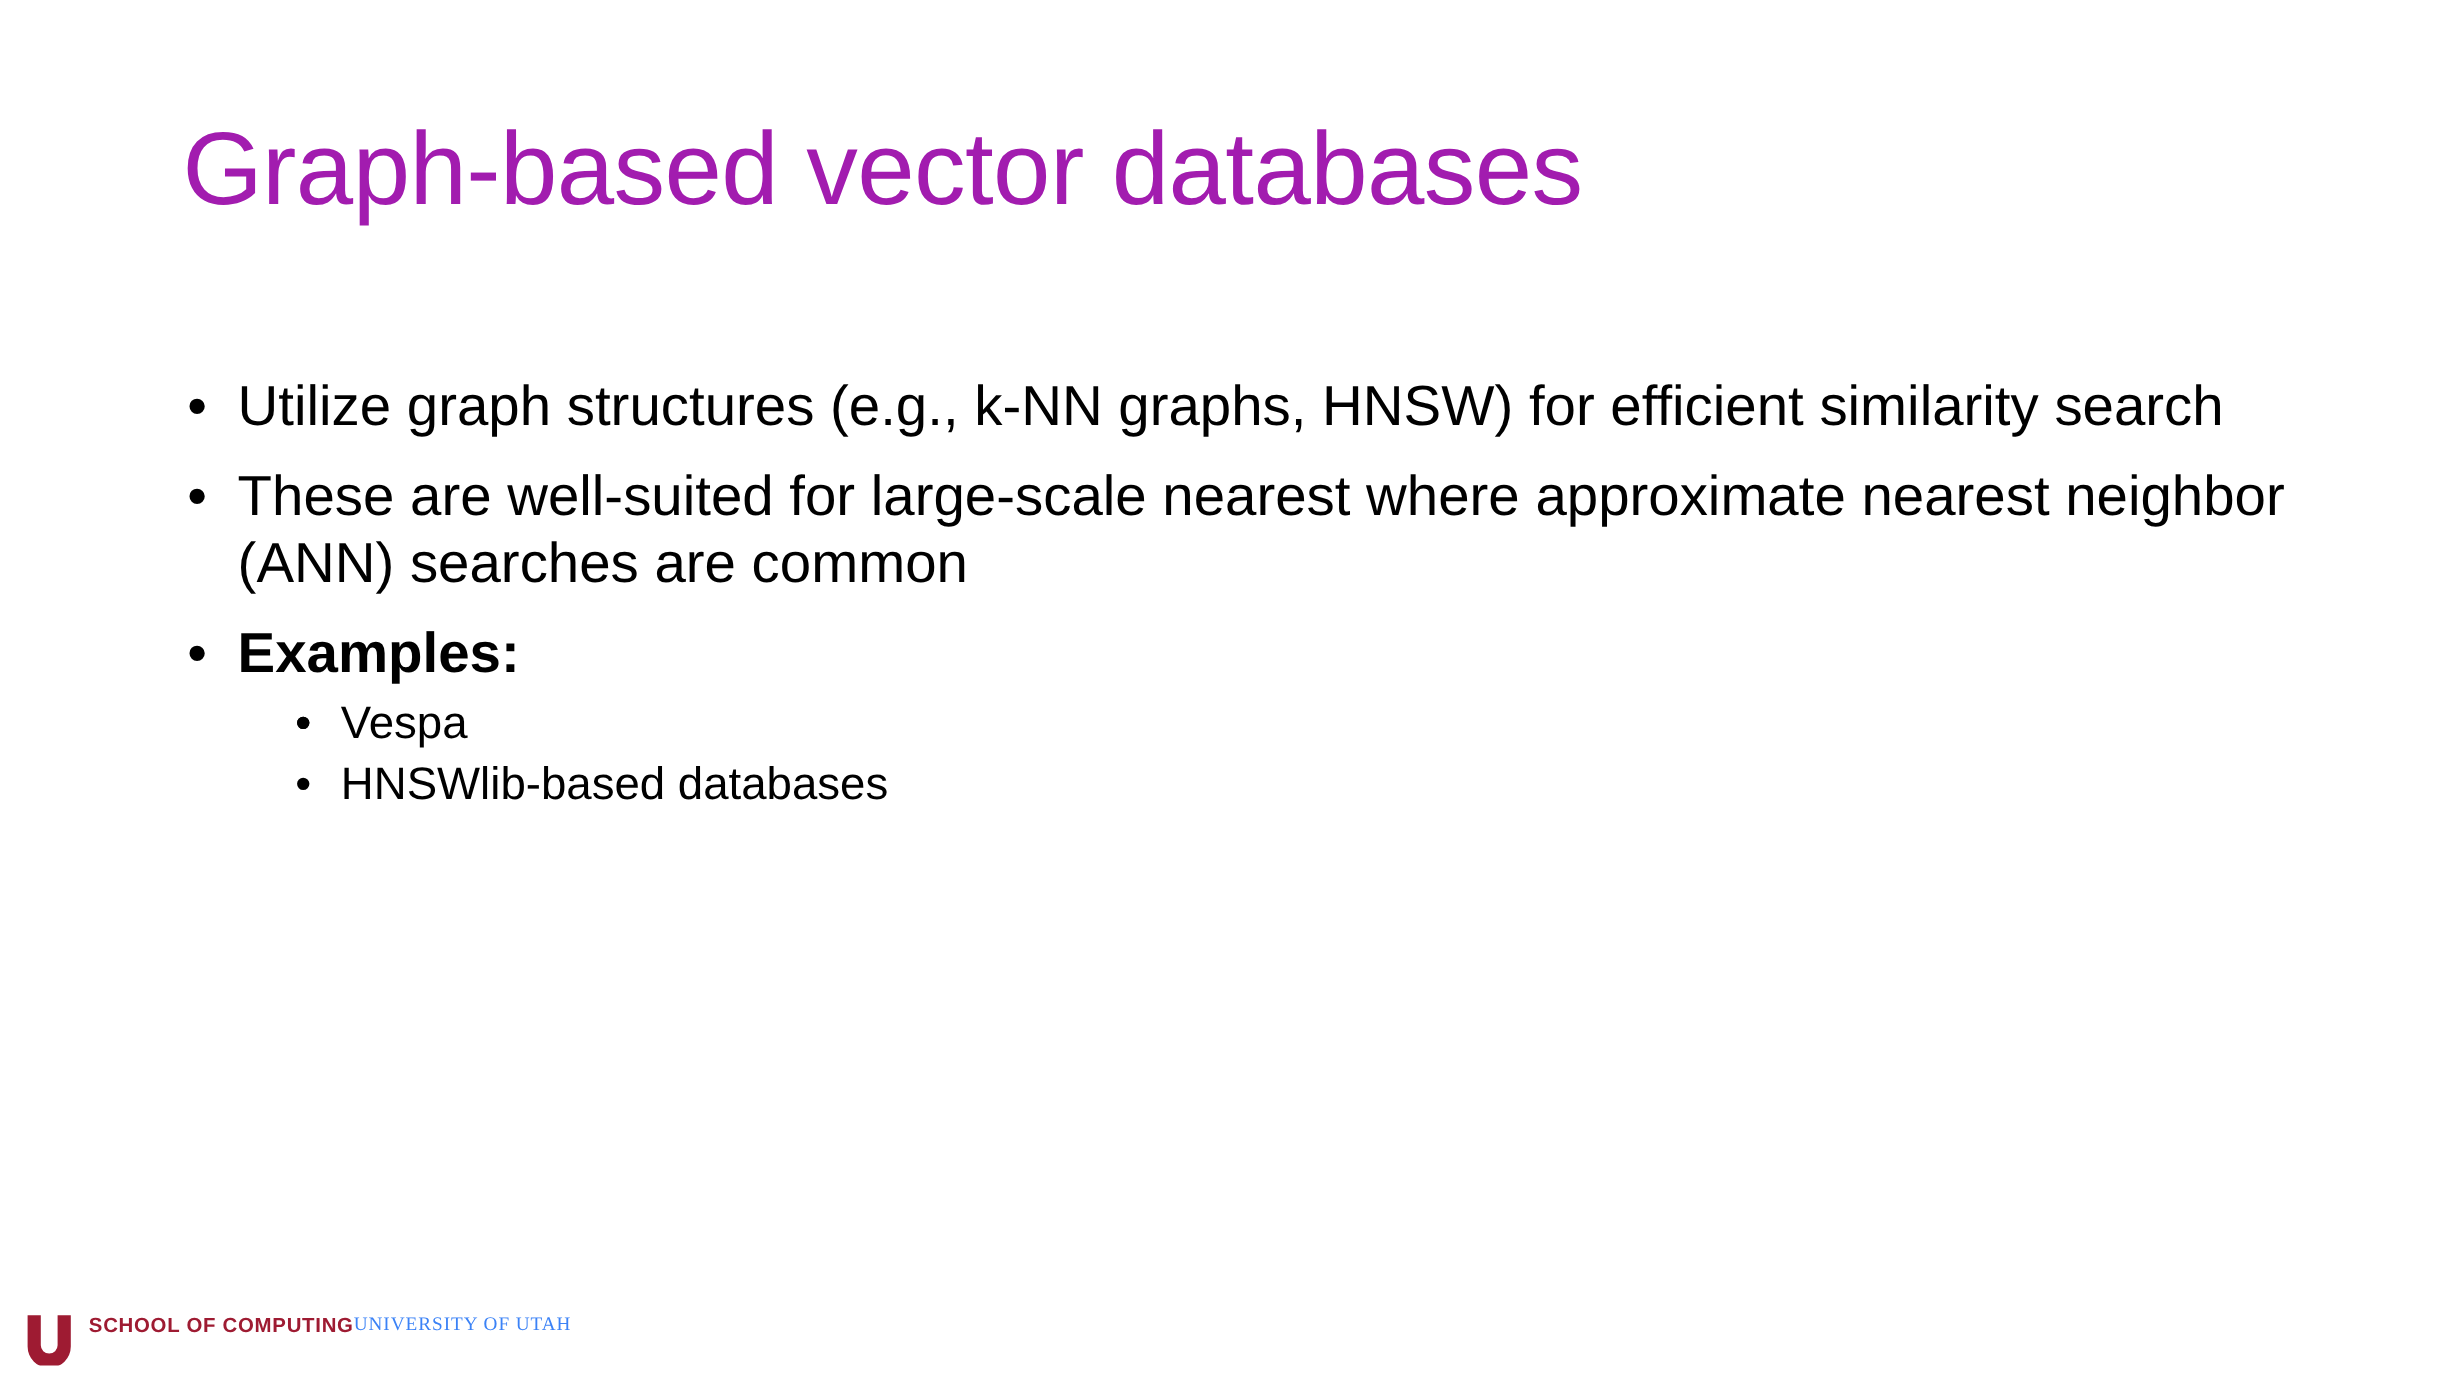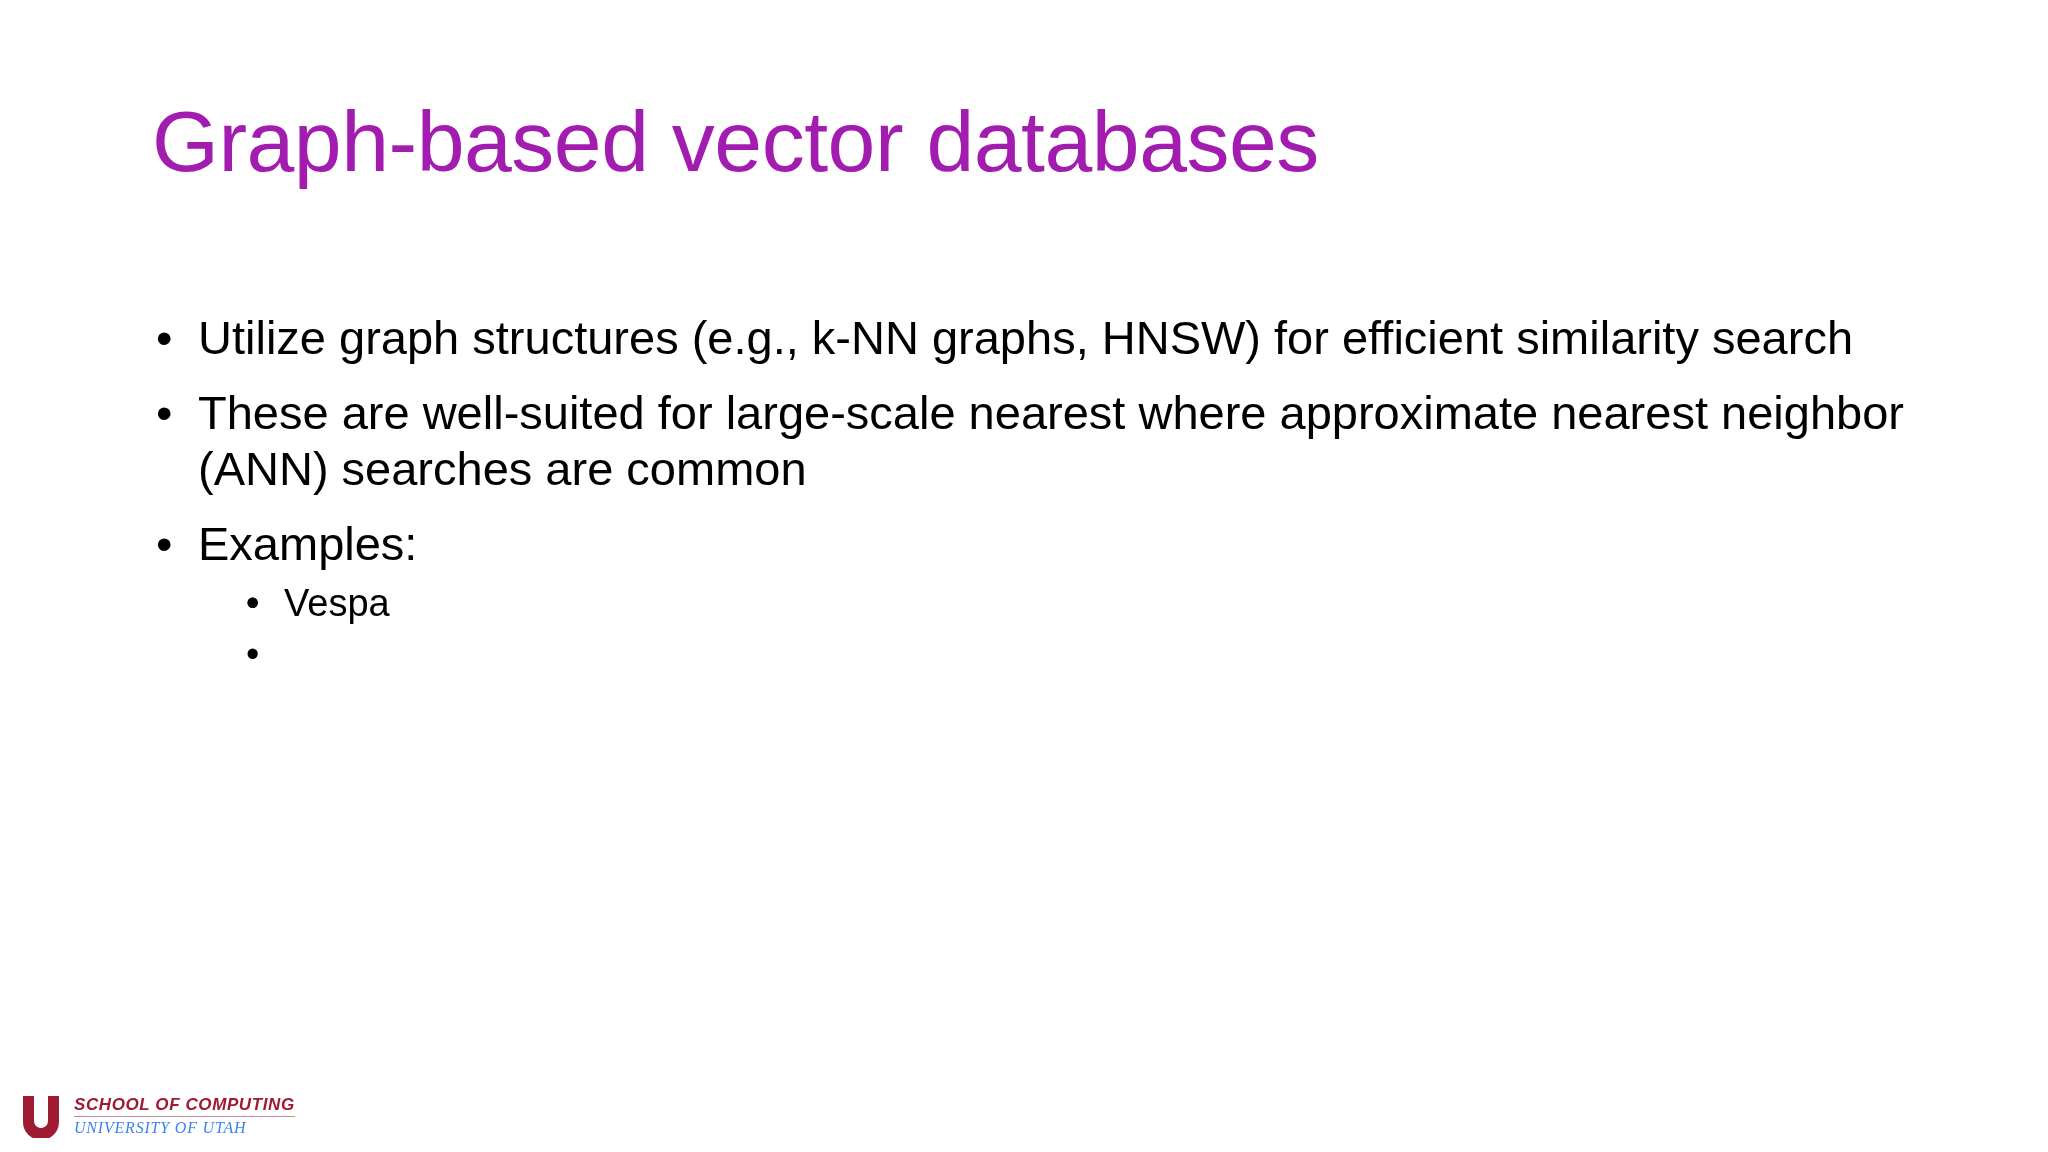--- a/index.html
+++ b/index.html
@@ -59,21 +59,21 @@
     margin-bottom: 20px;
     color: #000000;
   }
   li.l1 > .bullet-dot {
     position: absolute;
     left: 6px;
     top: 0;
     font-size: 47px;
     line-height: 1.18;
   }
-  li.l1.bold > .l1-text { font-weight: 400; }
+  li.l1.bold > .l1-text { font-weight: 700; }
   li.l1.bold { margin-bottom: 10px; }
 
   ul.level2 {
     list-style: none;
     margin: 6px 0 0 0;
     padding: 0;
   }
   li.l2 {
     position: relative;
     padding-left: 44px;
@@ -103,24 +103,23 @@
     gap: 10px;
   }
   .logo-mark {
     width: 46px;
     height: 46px;
     flex: 0 0 auto;
     display: block;
   }
   .logo-text {
     display: flex;
-    flex-direction: column;
+    flex-direction: row;
     justify-content: space-between;
     padding-top: 3px;
-    font-style: italic;
   }
   .logo-line1 {
     font-family: "Liberation Sans", sans-serif;
     font-weight: 700;
     font-size: 17px;
     letter-spacing: 0.6px;
     color: #9e1b32;
     line-height: 1.12;
     white-space: nowrap;
   }
@@ -167,20 +166,21 @@
         <ul class="level2">
           <li class="l2">
             <span class="bullet-dot">•</span>
           </li>
           <li class="l2">
             <span class="bullet-dot">•</span>
             <span class="l2-text">Vespa</span>
           </li>
           <li class="l2">
             <span class="bullet-dot">•</span>
+            <span class="l2-text">HNSWlib-based databases</span>
           </li>
         </ul>
       </li>
 
     </ul>
   </div>
 
   <div class="logo">
     <svg class="logo-mark" viewBox="0 0 46 46">
       <path d="M5 4 H16 V29 a7 7 0 0 0 14 0 V4 H41 V30 a18 18 0 0 1 -36 0 Z" fill="#9E1B32"></path>

